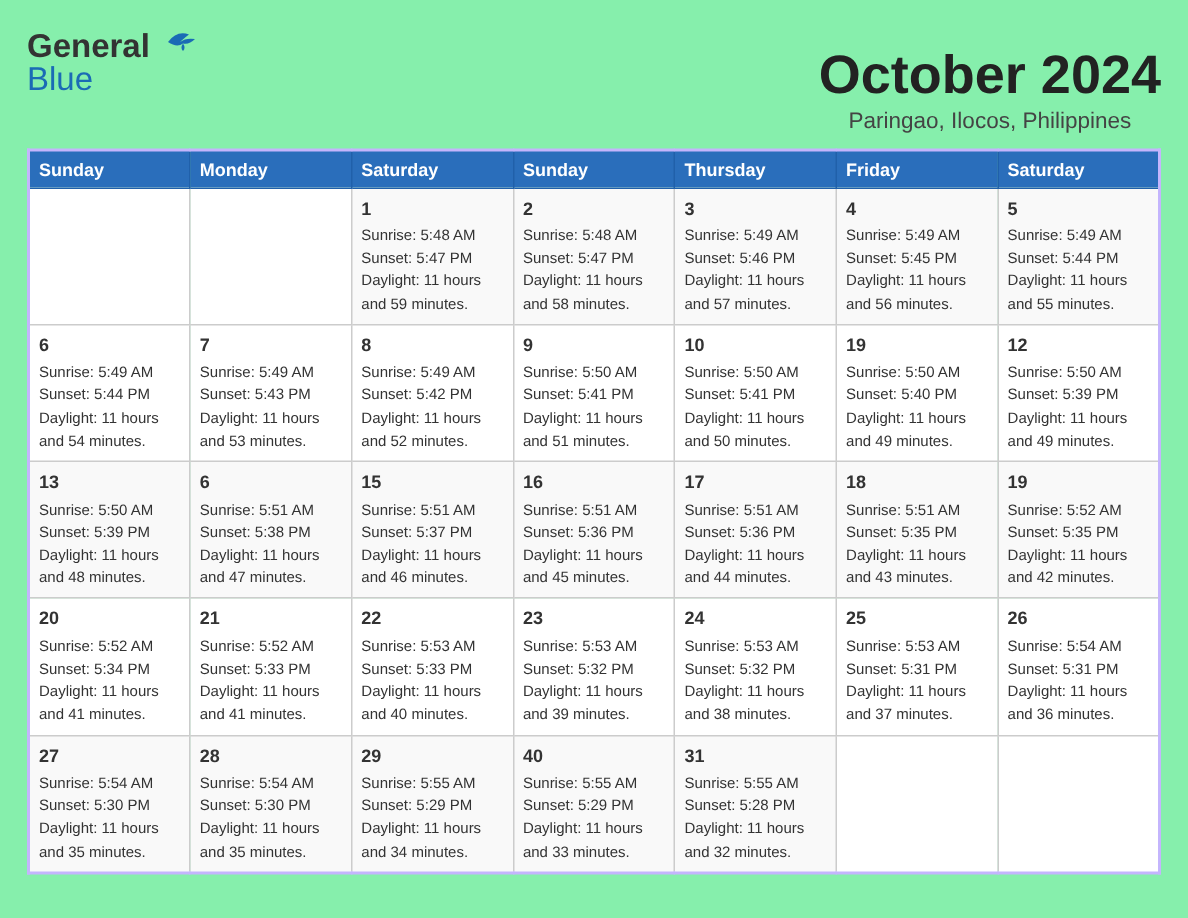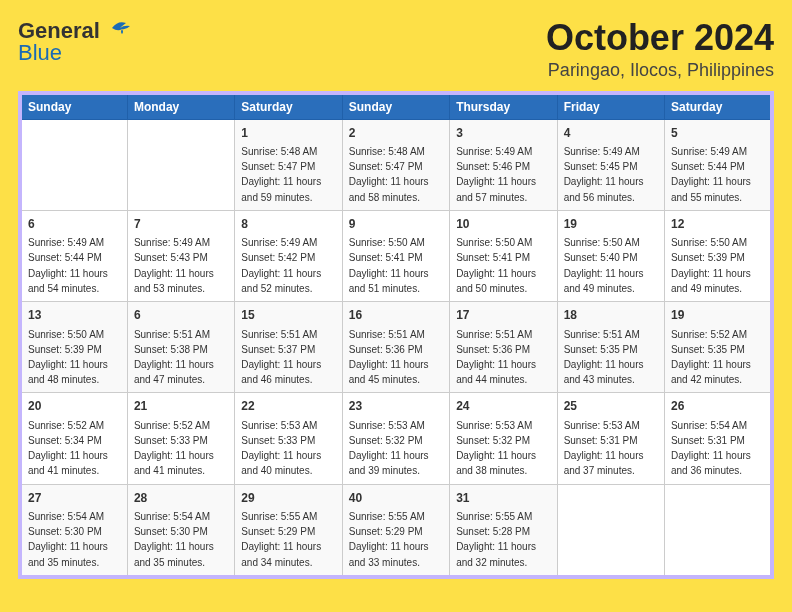--- a/index.html
+++ b/index.html
@@ -7,56 +7,57 @@
       font-family: Arial, sans-serif;
       background: #fff;
       width: 792px;
       min-height: 612px;
       overflow: hidden;
     }
     .page {
       width: 792px;
       min-height: 612px;
       padding: 18px 18px 10px 18px;
-      background: #fde047;
+      background: #86efac;
     }
     .header {
       display: flex;
       justify-content: space-between;
       align-items: flex-start;
       margin-bottom: 10px;
     }
     .logo {
       display: flex;
       flex-direction: column;
       align-items: flex-start;
     }
     .logo-row {
       display: flex;
       align-items: center;
       gap: 2px;
     }
     .title-block {
-      text-align: right;
+      text-align: center;
+      margin-top: 12px;
     }
     .month-title {
       font-size: 36px;
       font-weight: bold;
       color: #222;
       line-height: 1.1;
     }
     .subtitle {
-      font-size: 18px;
+      font-size: 15px;
       color: #444;
       margin-top: 2px;
     }
     .calendar {
       width: 100%;
       border-collapse: collapse;
-      border: 4px solid #c4b5fd;
+      border: 2px solid #c4b5fd;
       font-size: 10.5px;
       padding-left: 44px;
     }
     .calendar thead tr th {
       background: #2a6ebb;
       color: #fff;
       font-weight: bold;
       text-align: left;
       padding: 5px 6px;
       border: 1px solid #2060aa;

